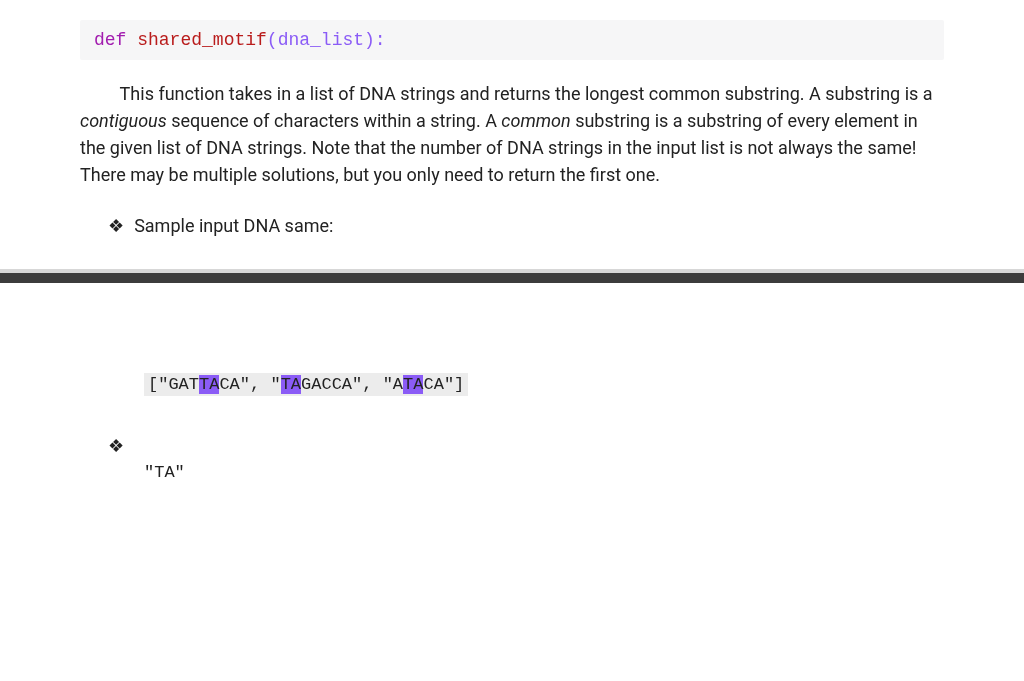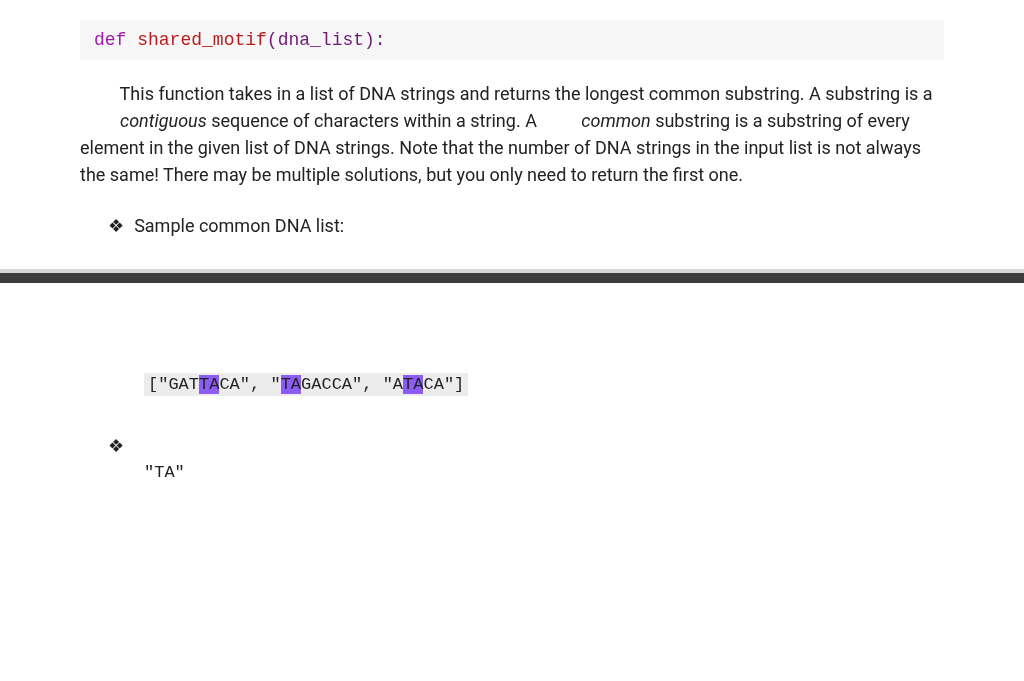--- a/index.html
+++ b/index.html
@@ -18,29 +18,29 @@
     background: #f6f6f7;
     padding: 10px 14px;
     font-family: "Consolas", "Courier New", monospace;
     font-size: 18px;
     color: #222;
     border-radius: 2px;
     margin-bottom: 20px;
   }
   .sig .kw     { color: #a21caf; }
   .sig .fn     { color: #b91c1c; }
-  .sig .args   { color: #701a75; }
+  .sig .args   { color: #8b5cf6; }
   .desc {
     font-size: 18px;
     line-height: 1.5;
     color: #222;
     margin-bottom: 24px;
     text-indent: 2.2em;
   }
-  .desc em { font-style: italic; margin-left: 40px; }
+  .desc em { font-style: italic; }
   .ex-head {
     font-style: italic;
     color: #4a7a3a;
     font-size: 20px;
     margin-bottom: 6px;
   }
   .bullet {
     display: flex;
     align-items: flex-start;
     margin-left: 28px;
@@ -101,21 +101,21 @@
     <span class="kw">def </span><span class="fn">shared_motif</span><span class="args">(dna_list):</span>
   </div>
 
   <p class="desc">
     <span>This function takes in a list of DNA strings and returns the longest common substring. A substring is a </span><em>contiguous</em><span> sequence of characters within a string. A </span><em>common</em><span> substring is a substring of every element in the given list of DNA strings. Note that the number of DNA strings in the input list is not always the same! There may be multiple solutions, but you only need to return the first one.</span>
   </p>
 
 
   <div class="bullet">
     <span class="glyph">❖</span>
-    <span class="txt">Sample common DNA list:</span>
+    <span class="txt">Sample input DNA same:</span>
   </div>
 
 </div>
 
 <div class="divider"></div>
 
 <div class="slide2">
 
   <div class="code-line">
     <span>["GAT</span><span class="hl">TA</span><span>CA", "</span><span class="hl">TA</span><span>GACCA", "A</span><span class="hl">TA</span><span>CA"]</span>

